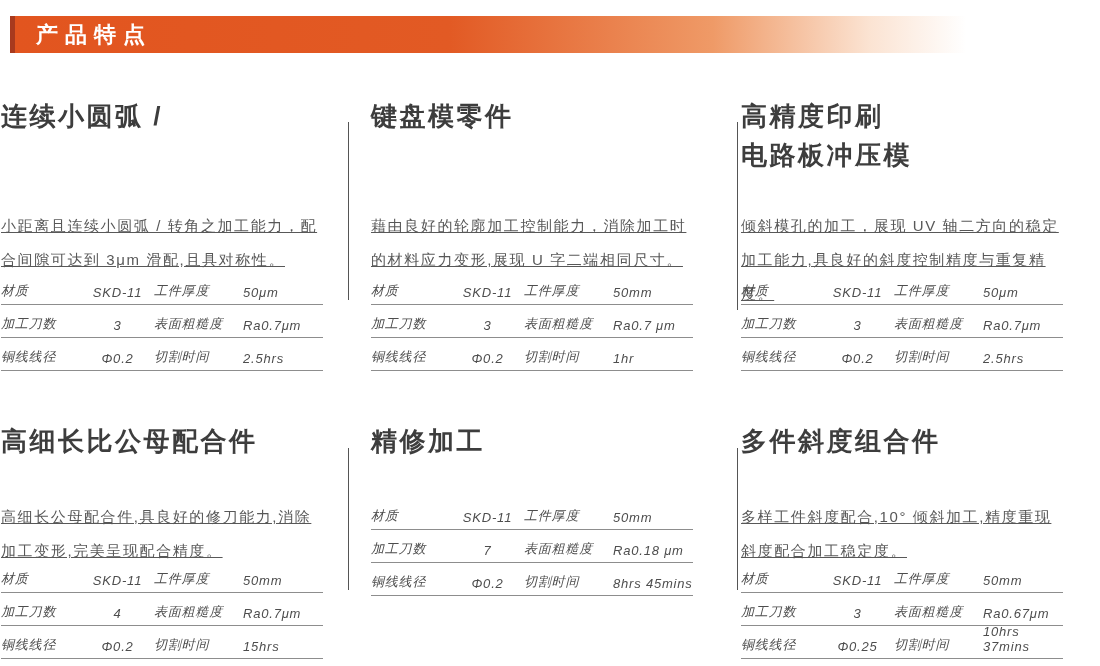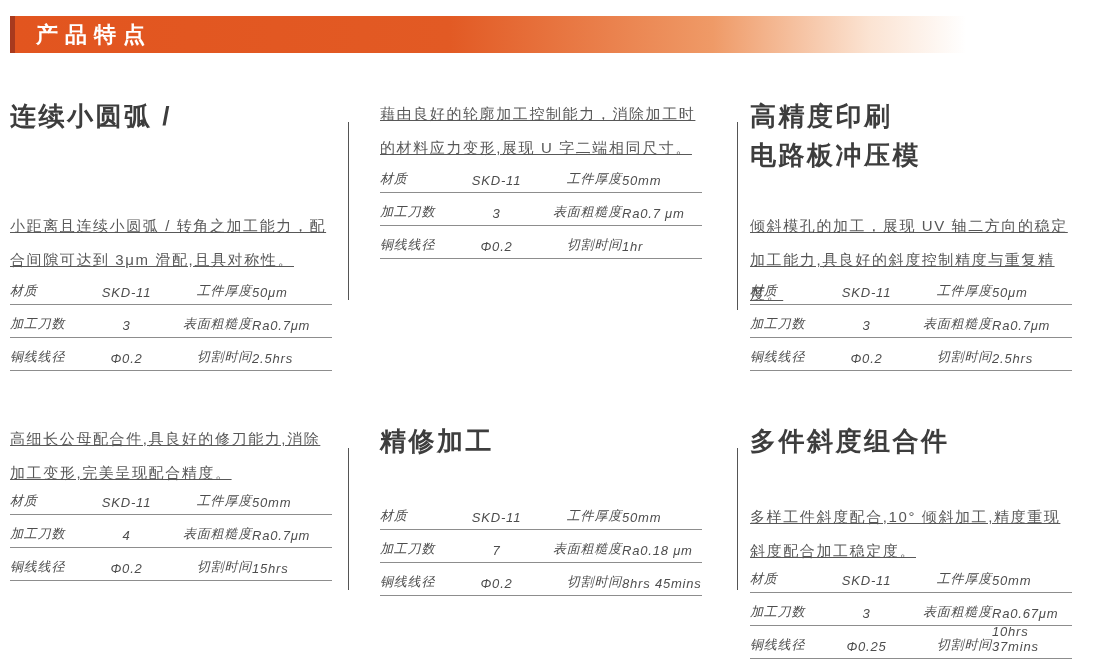--- a/index.html
+++ b/index.html
@@ -23,21 +23,21 @@
   }
   .banner-title{
     color:#ffffff;
     font-size:22px;font-weight:bold;
     letter-spacing:7px;
     padding-left:26px;
     line-height:37px;
   }
   
   .grid{
-    position:absolute;left:10px;top:97px;
+    position:absolute;left:1px;top:97px;
     display:grid;
     grid-template-columns:322px 322px 322px;
     column-gap:48px;
     row-gap:51px;
   }
   .feature{width:322px;}
   .ftitle{
     margin:0;
     font-size:26px;font-weight:bold;
     line-height:39px;
@@ -66,21 +66,21 @@
     box-sizing:border-box;
     border-bottom:1px solid #8d8d8d;
     padding-bottom:4px;
     font-size:13px;
     letter-spacing:0.8px;
     color:#4d4d4d;
   }
   .trow:first-child{height:28px;}
   .c1{width:80px;}
   .c2{width:73px;text-align:center;}
-  .c3{width:89px;text-align:right;}
+  .c3{width:89px;}
   .c4{flex:1;}
   
   .vdiv{
     position:absolute;width:1px;background:#555555;
   }
   .d1{left:348px;top:122px;height:178px;}
   .d2{left:737px;top:122px;height:188px;}
   .d3{left:348px;top:448px;height:142px;}
   .d4{left:737px;top:448px;height:142px;}
 </style>
@@ -112,20 +112,21 @@
       <div class="trow">
         <span class="c1">铜线线径</span>
         <span class="c2">Φ0.2</span>
         <span class="c3">切割时间</span>
         <span class="c4">2.5hrs</span>
       </div>
     </div>
   </section>
 
   <section class="feature row1">
+    <h2 class="ftitle"><span>键盘模零件</span><br><span></span></h2>
     <p class="fdesc">藉由良好的轮廓加工控制能力，消除加工时的材料应力变形,展现 U 字二端相同尺寸。</p>
     <div class="spec-table">
       <div class="trow">
         <span class="c1">材质</span>
         <span class="c2">SKD-11</span>
         <span class="c3">工件厚度</span>
         <span class="c4">50mm</span>
       </div>
       <div class="trow">
         <span class="c1">加工刀数</span>
@@ -161,20 +162,21 @@
       <div class="trow">
         <span class="c1">铜线线径</span>
         <span class="c2">Φ0.2</span>
         <span class="c3">切割时间</span>
         <span class="c4">2.5hrs</span>
       </div>
     </div>
   </section>
 
   <section class="feature row2">
+    <h2 class="ftitle"><span>高细长比公母配合件</span><br><span></span></h2>
     <p class="fdesc">高细长公母配合件,具良好的修刀能力,消除加工变形,完美呈现配合精度。</p>
     <div class="spec-table">
       <div class="trow">
         <span class="c1">材质</span>
         <span class="c2">SKD-11</span>
         <span class="c3">工件厚度</span>
         <span class="c4">50mm</span>
       </div>
       <div class="trow">
         <span class="c1">加工刀数</span>

